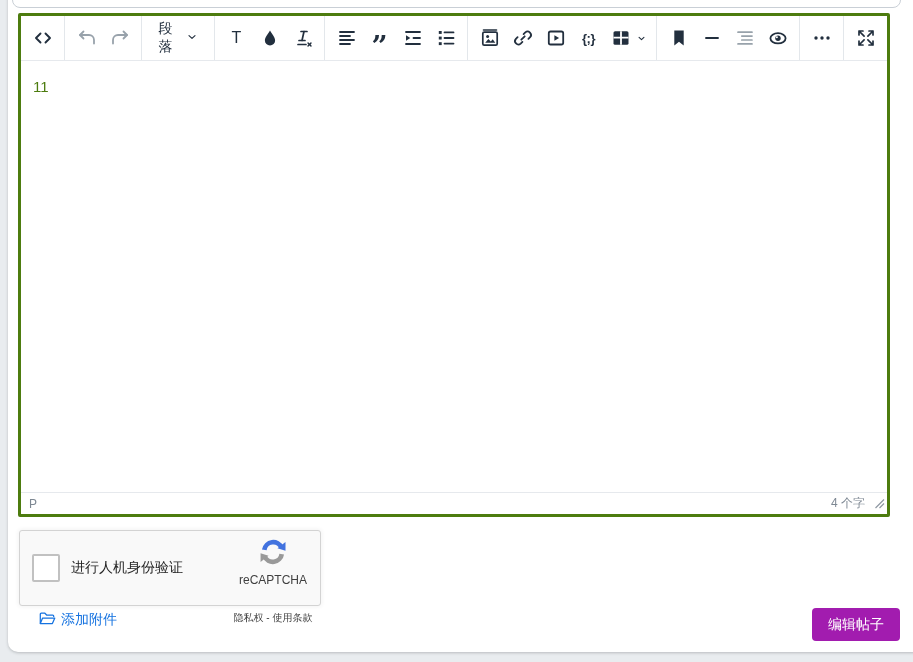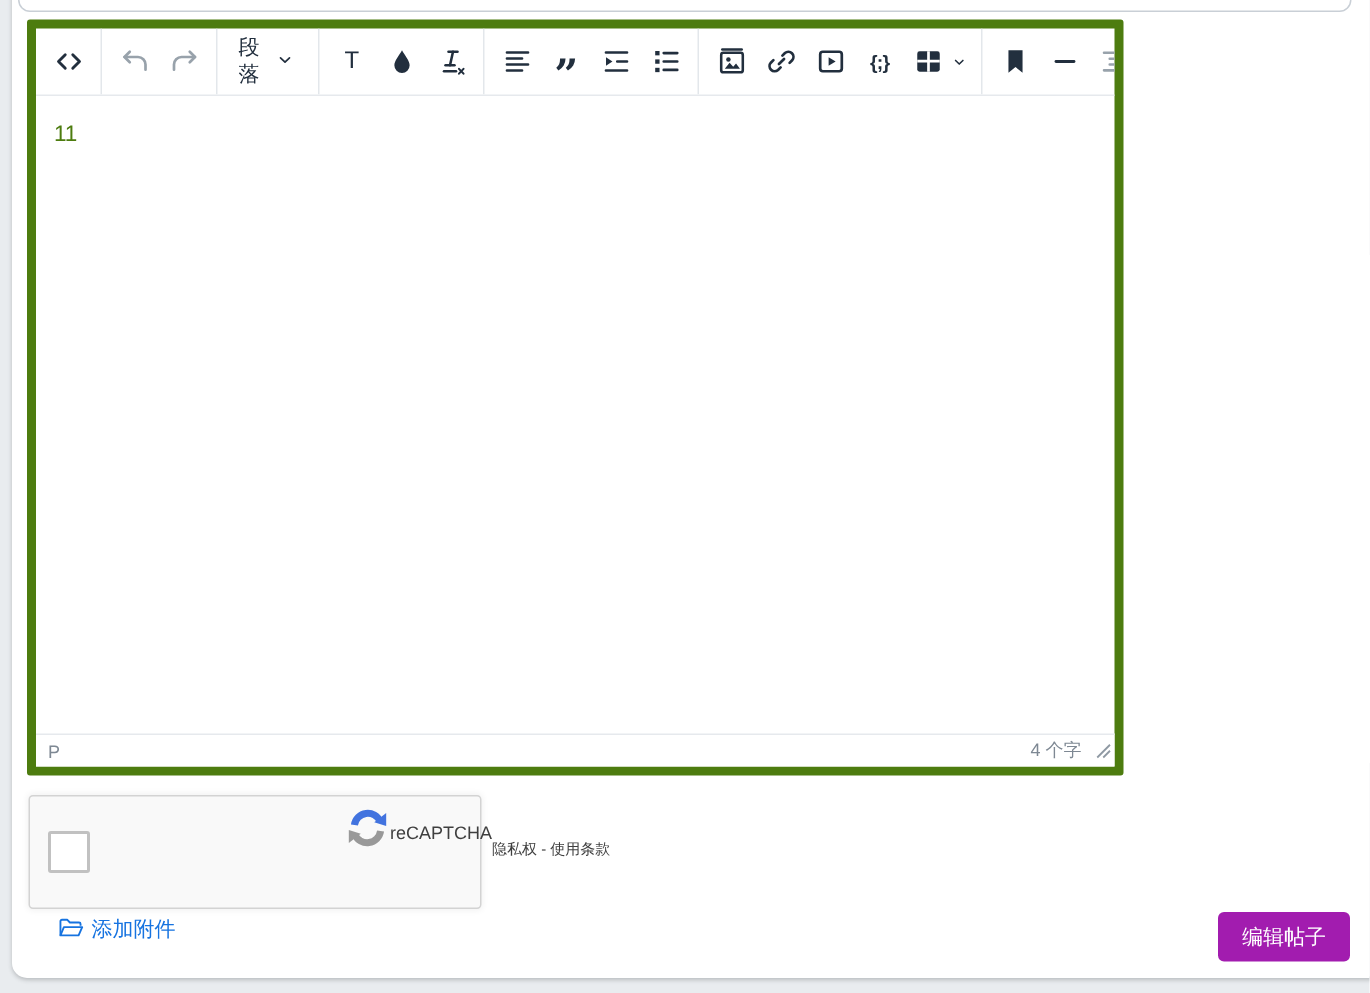--- a/index.html
+++ b/index.html
@@ -13,22 +13,22 @@
     position:absolute; left:8px; top:-16px; width:916px; height:668px;
     background:#fff; border-radius:10px;
     box-shadow:0 1px 3px rgba(60,64,67,.28);
   }
   .title-remnant {
     position:absolute; left:12px; top:-27px; width:889px; height:35px;
     background:#fff; border:1px solid #c9cfd6; border-radius:8px;
   }
   
   .editor {
-    position:absolute; left:18px; top:13px; width:731px; height:504px;
-    background:#fff; border:6px solid #4d7c0f; border-radius:2px;
+    position:absolute; left:18px; top:13px; width:872px; height:504px;
+    background:#fff; border:3px solid #4d7c0f; border-radius:2px;
   }
   .toolbar {
     display:flex; align-items:stretch; height:45px;
     border-bottom:1px solid #e6e9ed; overflow:hidden;
   }
   .tgroup {
     display:flex; align-items:center; padding:0 5px;
     border-right:1px solid #e3e7eb;
   }
   .tgroup:last-child { border-right:none; }
@@ -73,21 +73,21 @@
   .rc-checkbox {
     position:absolute; left:12px; top:23px; width:28px; height:28px;
     background:#fff; border:2px solid #c1c1c1; border-radius:2px; cursor:pointer;
   }
   .rc-label {
     position:absolute; left:51px; top:0; height:74px; display:flex; align-items:center;
     font-size:14px; color:#262626;
   }
   .rc-brandcol {
     position:absolute; right:4px; top:6px; width:86px;
-    display:flex; flex-direction:row; align-items:center; line-height:1.25;
+    display:flex; flex-direction:column; align-items:center; line-height:1.25;
   }
   .rc-brand { font-size:12px; color:#3f3f3f; margin-top:1px; }
   .rc-links { font-size:10px; color:#3f3f3f; white-space:nowrap; cursor:pointer;margin-top:24px; }
   
   .attach-link {
     position:absolute; left:19px; top:611px; display:flex; align-items:center; gap:5px;
     color:#1673e0; font-size:14px; cursor:pointer;margin-left:20px;
   }
   .submit-btn {
     position:absolute; right:13px; top:608px; height:33px; padding:10px 16px;
@@ -329,20 +329,21 @@
     <span class="resize-handle">
       <svg width="11" height="11" viewBox="0 0 11 11">
           <path d="M10 1.5 1.5 10M10 5.5 5.5 10" fill="none" stroke="#8f99a3" stroke-width="1.2"></path>
         </svg>
     </span>
   </div>
 </div>
 
 <div class="recaptcha">
   <div class="rc-checkbox"></div>
+  <div class="rc-label">进行人机身份验证</div>
   <div class="rc-brandcol">
     <span>
       <svg width="30" height="30" viewBox="0 0 32 32">
           <path d="M6.7 13.8A9.6 9.6 0 0 1 25 11.3" fill="none" stroke="#4273df" stroke-width="5"></path>
           <path d="M29.3 5.4v9.2l-8.5-2.7z" fill="#4273df"></path>
           <path d="M25.3 18.2A9.6 9.6 0 0 1 7 20.7" fill="none" stroke="#999999" stroke-width="5"></path>
           <path d="M2.7 26.6v-9.2l8.5 2.7z" fill="#999999"></path>
         </svg>
     </span>
     <span class="rc-brand">reCAPTCHA</span>

